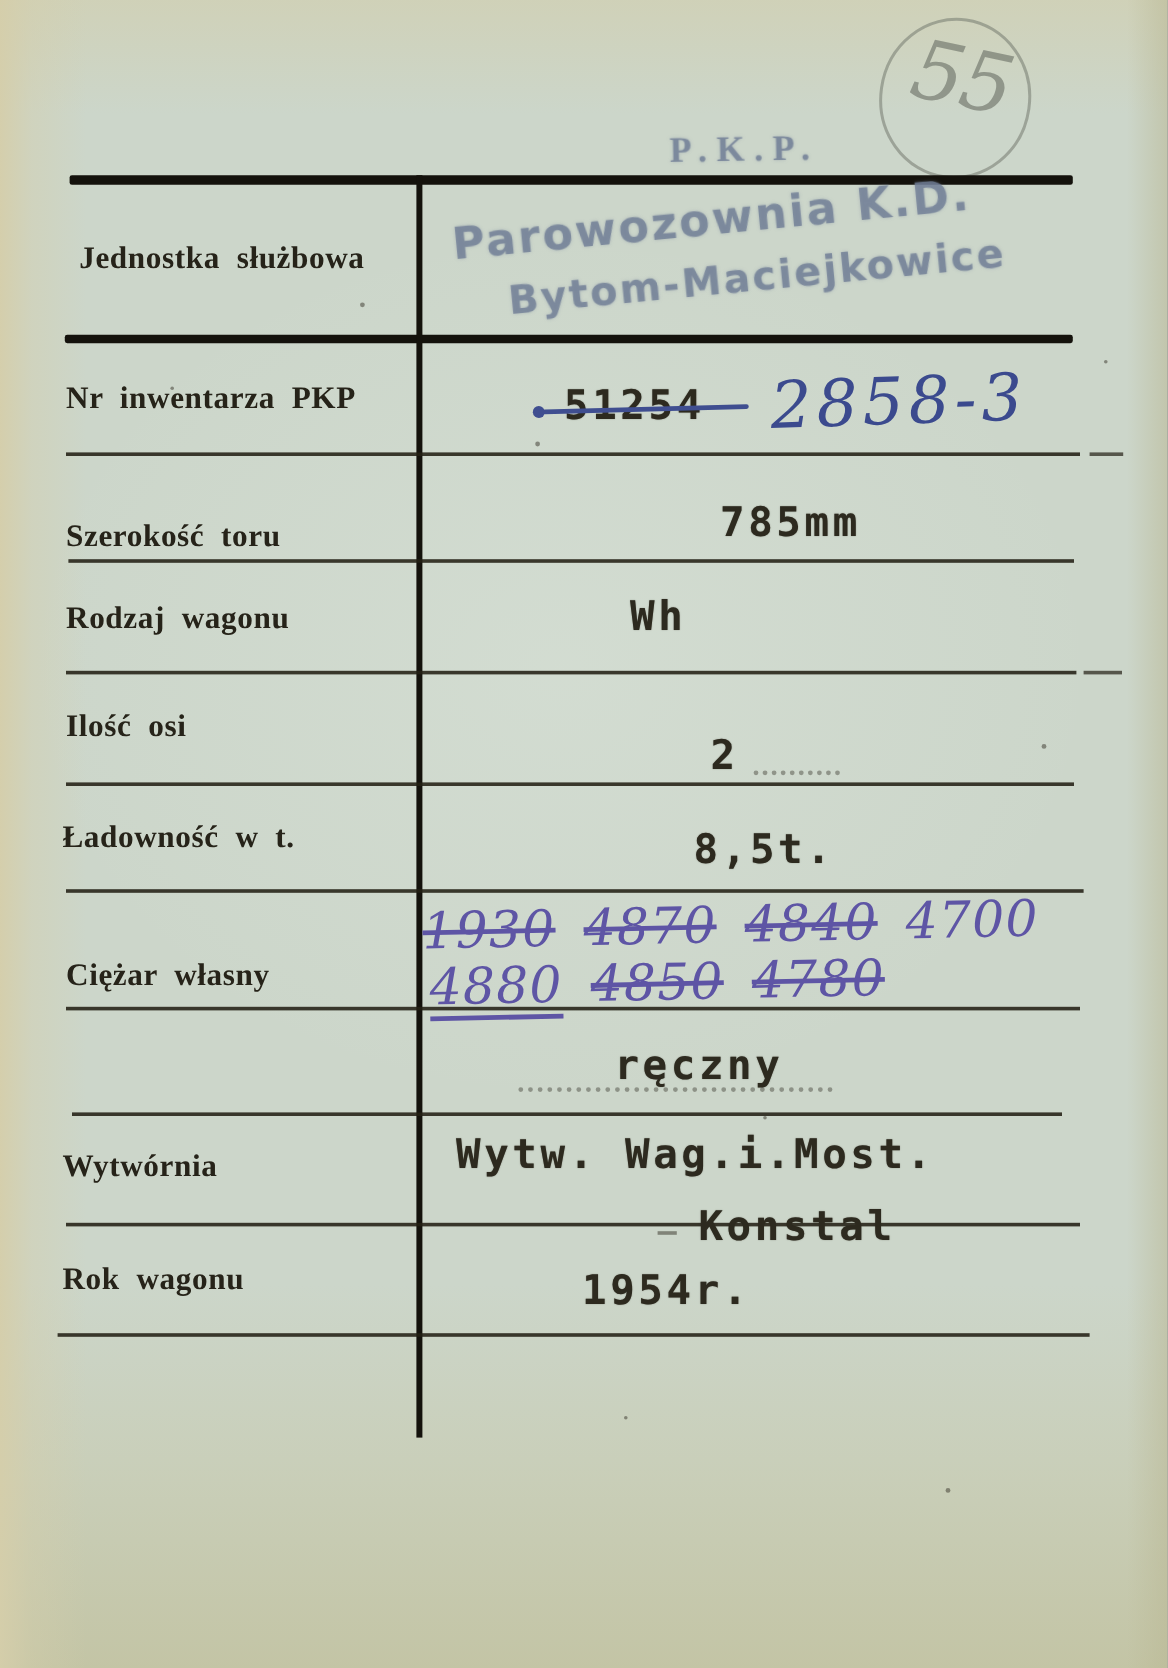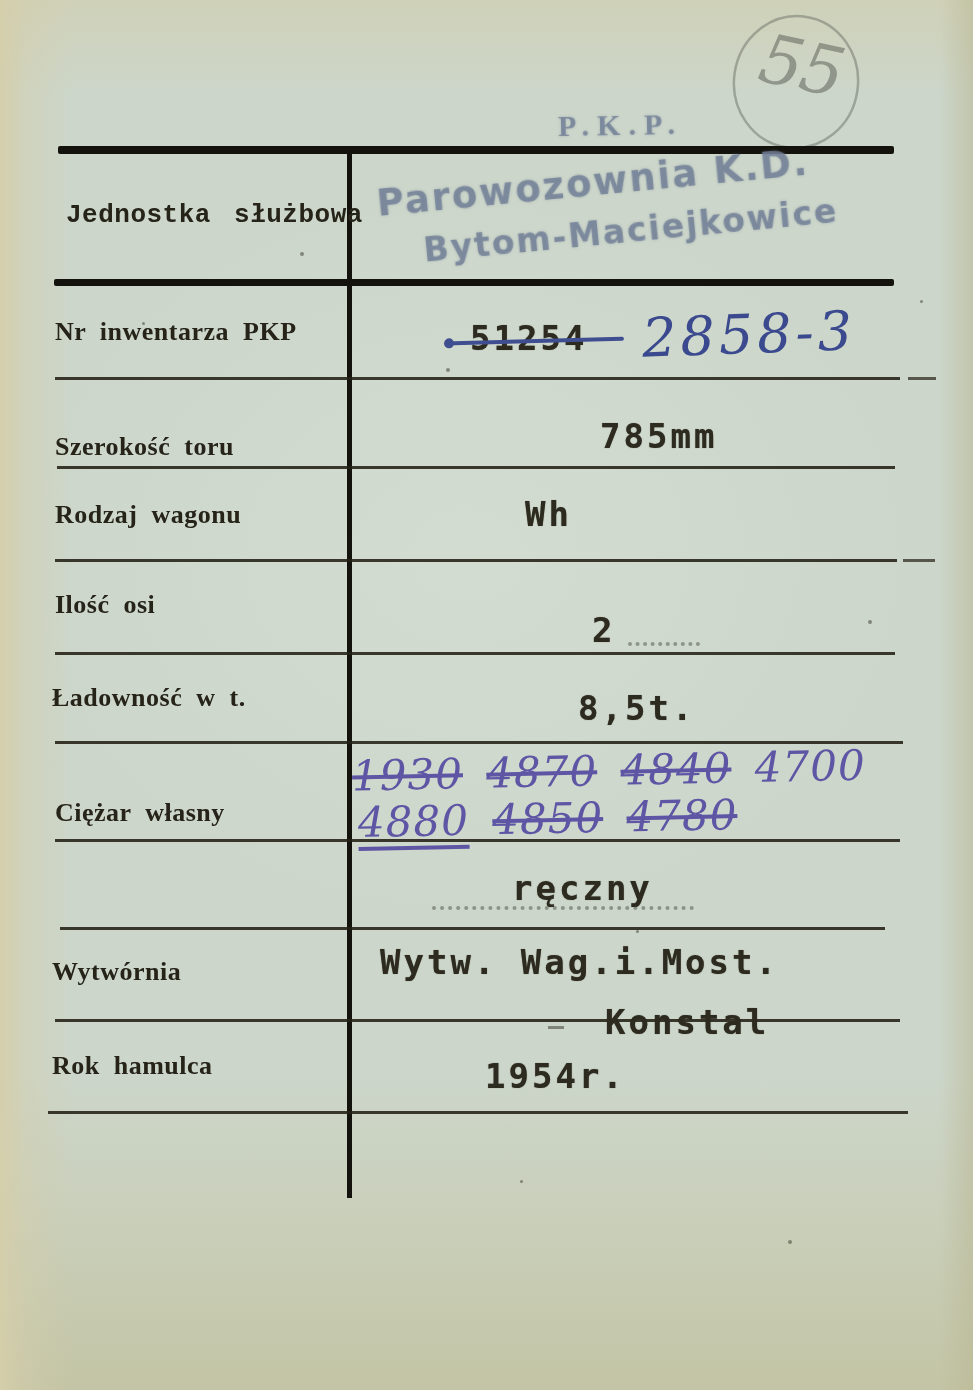--- a/index.html
+++ b/index.html
@@ -70,46 +70,46 @@
   <div class="h-thin" style="left:57px;top:466px;width:838px;"></div>
   <div class="h-thin" style="left:55px;top:559px;width:842px;"></div>
   <div class="dash" style="left:903px;top:559px;width:32px;"></div>
   <div class="h-thin" style="left:55px;top:652px;width:840px;"></div>
   <div class="h-thin" style="left:55px;top:741px;width:848px;"></div>
   <div class="h-thin" style="left:55px;top:839px;width:845px;"></div>
   <div class="h-thin" style="left:60px;top:927px;width:825px;"></div>
   <div class="h-thin" style="left:55px;top:1019px;width:845px;"></div>
   <div class="h-thin" style="left:48px;top:1111px;width:860px;"></div>
 
-  <div class="label" style="left:66px;top:200px;font-family:Liberation Mono, monospace;">Jednostka służbowa</div>
+  <div class="label" style="left:66px;top:200px;">Jednostka służbowa</div>
   <div class="label" style="left:55px;top:317px;">Nr inwentarza PKP</div>
   <div class="label" style="left:55px;top:406px;margin-top:26px;">Szerokość toru</div>
   <div class="label" style="left:55px;top:500px;">Rodzaj wagonu</div>
   <div class="label" style="left:55px;top:590px;text-align:right;">Ilość osi</div>
   <div class="label" style="left:52px;top:683px;">Ładowność w t.</div>
   <div class="label" style="left:55px;top:778px;margin-top:20px;">Ciężar własny</div>
   <div class="label" style="left:52px;top:957px;text-align:right;">Wytwórnia</div>
-  <div class="label" style="left:52px;top:1051px;">Rok hamulca</div>
+  <div class="label" style="left:52px;top:1051px;">Rok wagonu</div>
 
   <div class="stamp stamp-unit">
     <div class="l1">Parowozownia K.D.</div>
     <div class="l2">Bytom-Maciejkowice</div>
   </div>
 
   <div class="tval" style="left:470px;top:318px;">51254</div>
   <div class="strike-line"></div>
   <div class="hand hand-nr">2858-3</div>
 
   <div class="tval" style="left:600px;top:416px;">785mm</div>
   <div class="tval" style="left:525px;top:494px;">Wh</div>
   <div class="tval" style="left:592px;top:610px;">2</div>
   <div class="tval" style="left:578px;top:688px;">8,5t.</div>
   <div class="tval" style="left:380px;top:942px;">Wytw. Wag.i.Most.</div>
   <div class="tval" style="left:512px;top:868px;">ręczny</div>
-  <div class="tval" style="left:582px;top:1002px;margin-left:23px;">Konstal</div>
+  <div class="tval" style="left:582px;top:1002px;">Konstal</div>
   <div class="tval" style="left:485px;top:1056px;">1954r.</div>
 
   <div class="hand hand-w" style="left:352px;top:746px;">
     <span class="struck">1930</span>
     <span class="struck">4870</span>
     <span class="struck">4840</span>
     <span>4700</span>
   </div>
   <div class="hand hand-w" style="left:358px;top:794px;">
     <span class="underlined">4880</span>

